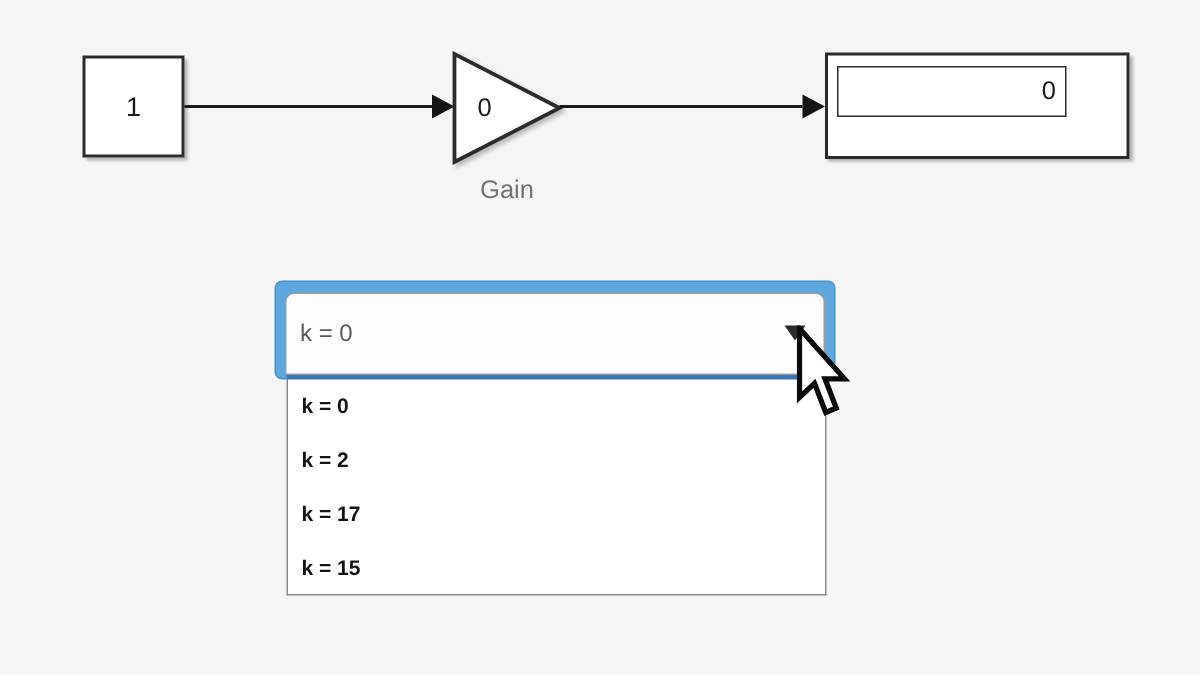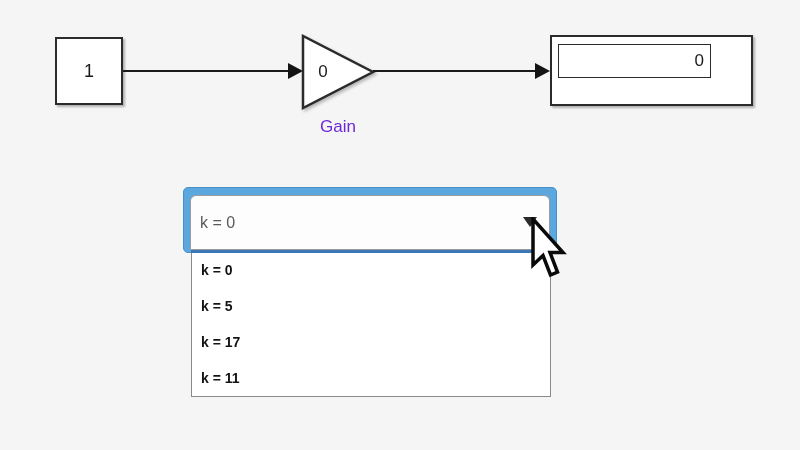--- a/index.html
+++ b/index.html
@@ -34,21 +34,21 @@
 
   .gain-svg { position:absolute; left:300px; top:34px;
     filter:drop-shadow(2px 2px 1.5px rgba(0,0,0,0.25)); }
   .gain-value {
     position:absolute; left:306px; top:34px; width:34px; height:76px;
     display:flex; align-items:center; justify-content:center;
     font-size:17px; color:#1a1a1a;
   }
   .gain-label {
     position:absolute; left:288px; top:117px; width:100px;
-    text-align:center; font-size:17px; color:#6d28d9;
+    text-align:center; font-size:17px; color:#737373;
   }
 
   
   .wire { position:absolute; height:1.5px; background:#1a1a1a; }
   .wire-1 { left:123px; top:70px; width:166px; }
   .wire-2 { left:373px; top:70px; width:162px; }
   .arrowhead {
     position:absolute; width:0; height:0;
     border-top:8px solid transparent;
     border-bottom:8px solid transparent;
@@ -123,22 +123,22 @@
 
   <div class="combo-focus-frame"></div>
   <div class="combo-field">
     <span>k = 0</span>
   </div>
   <div class="combo-caret"></div>
   <div class="combo-divider"></div>
 
   <div class="option-list">
     <div class="option-item">k = 0</div>
-    <div class="option-item">k = 5</div>
+    <div class="option-item">k = 2</div>
     <div class="option-item">k = 17</div>
-    <div class="option-item">k = 11</div>
+    <div class="option-item">k = 15</div>
   </div>
 
   <svg class="cursor-svg" width="36" height="66" viewBox="0 0 36 66">
     <polygon points="2,2 2,48 12,38.5 19.5,58 26.5,55 19,35.5 32,35.5" fill="#ffffff" stroke="#0a0a0a" stroke-width="3.5" stroke-linejoin="miter"></polygon>
   </svg>
 
 </div>
 
 </body></html>

